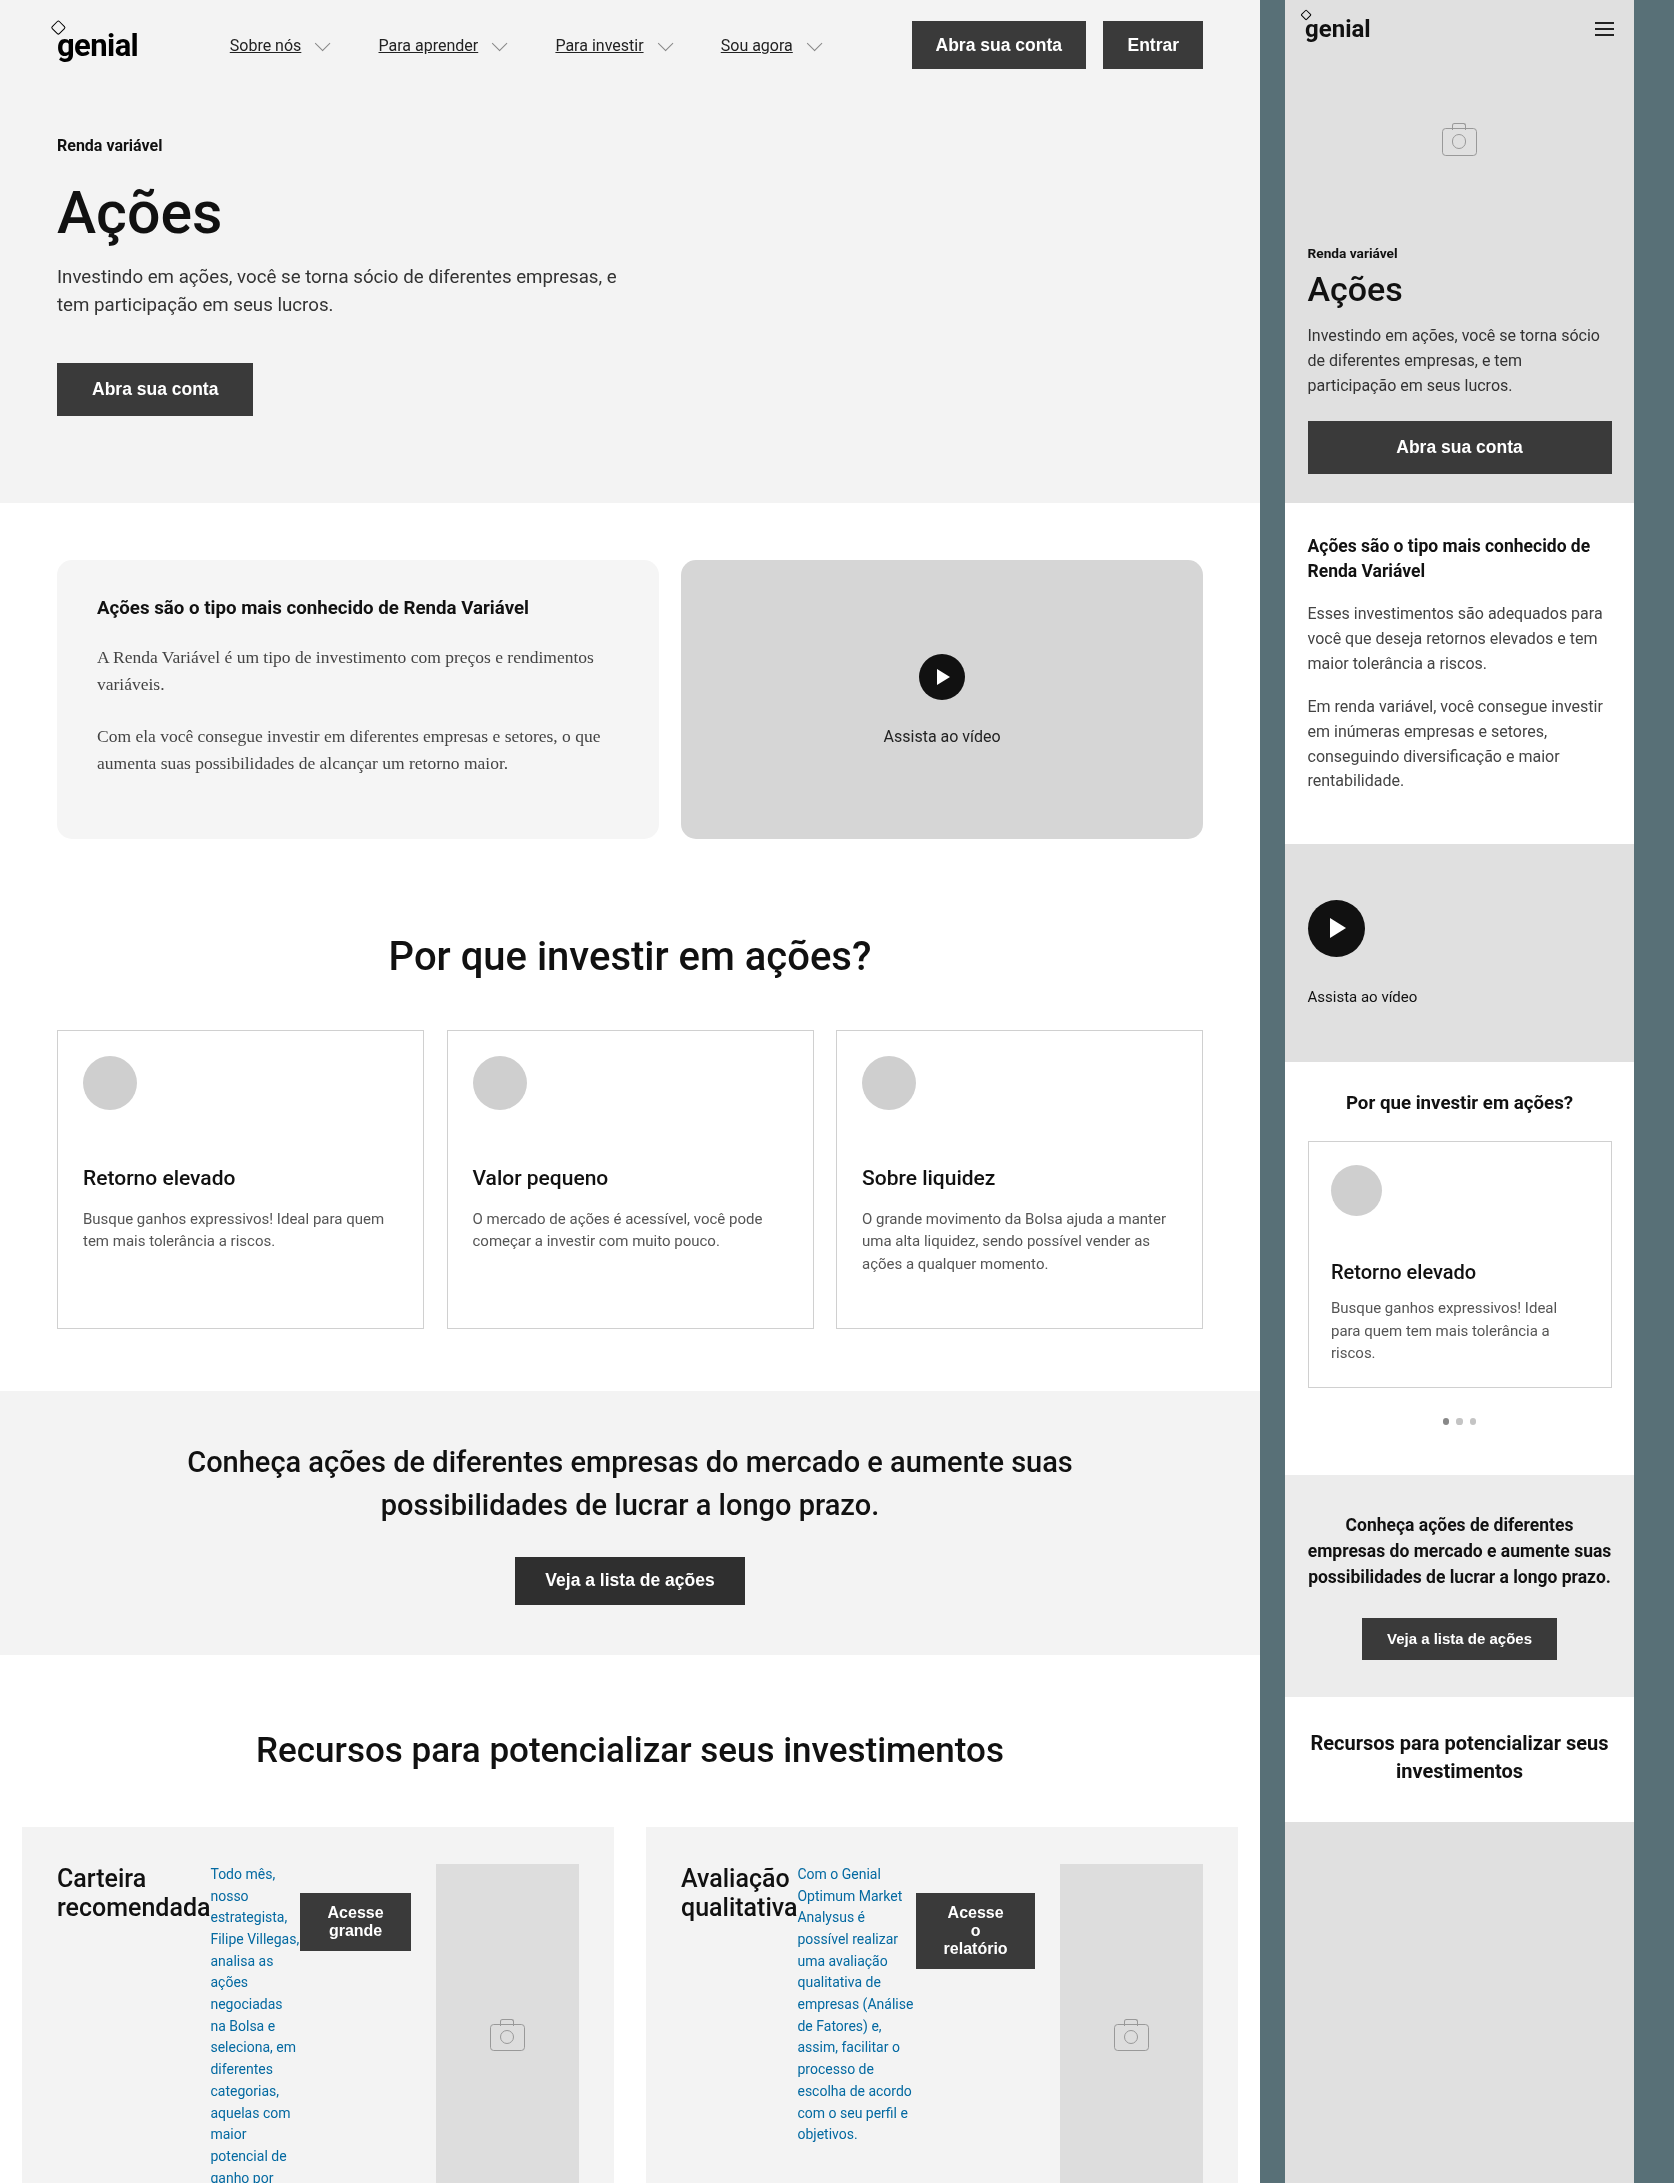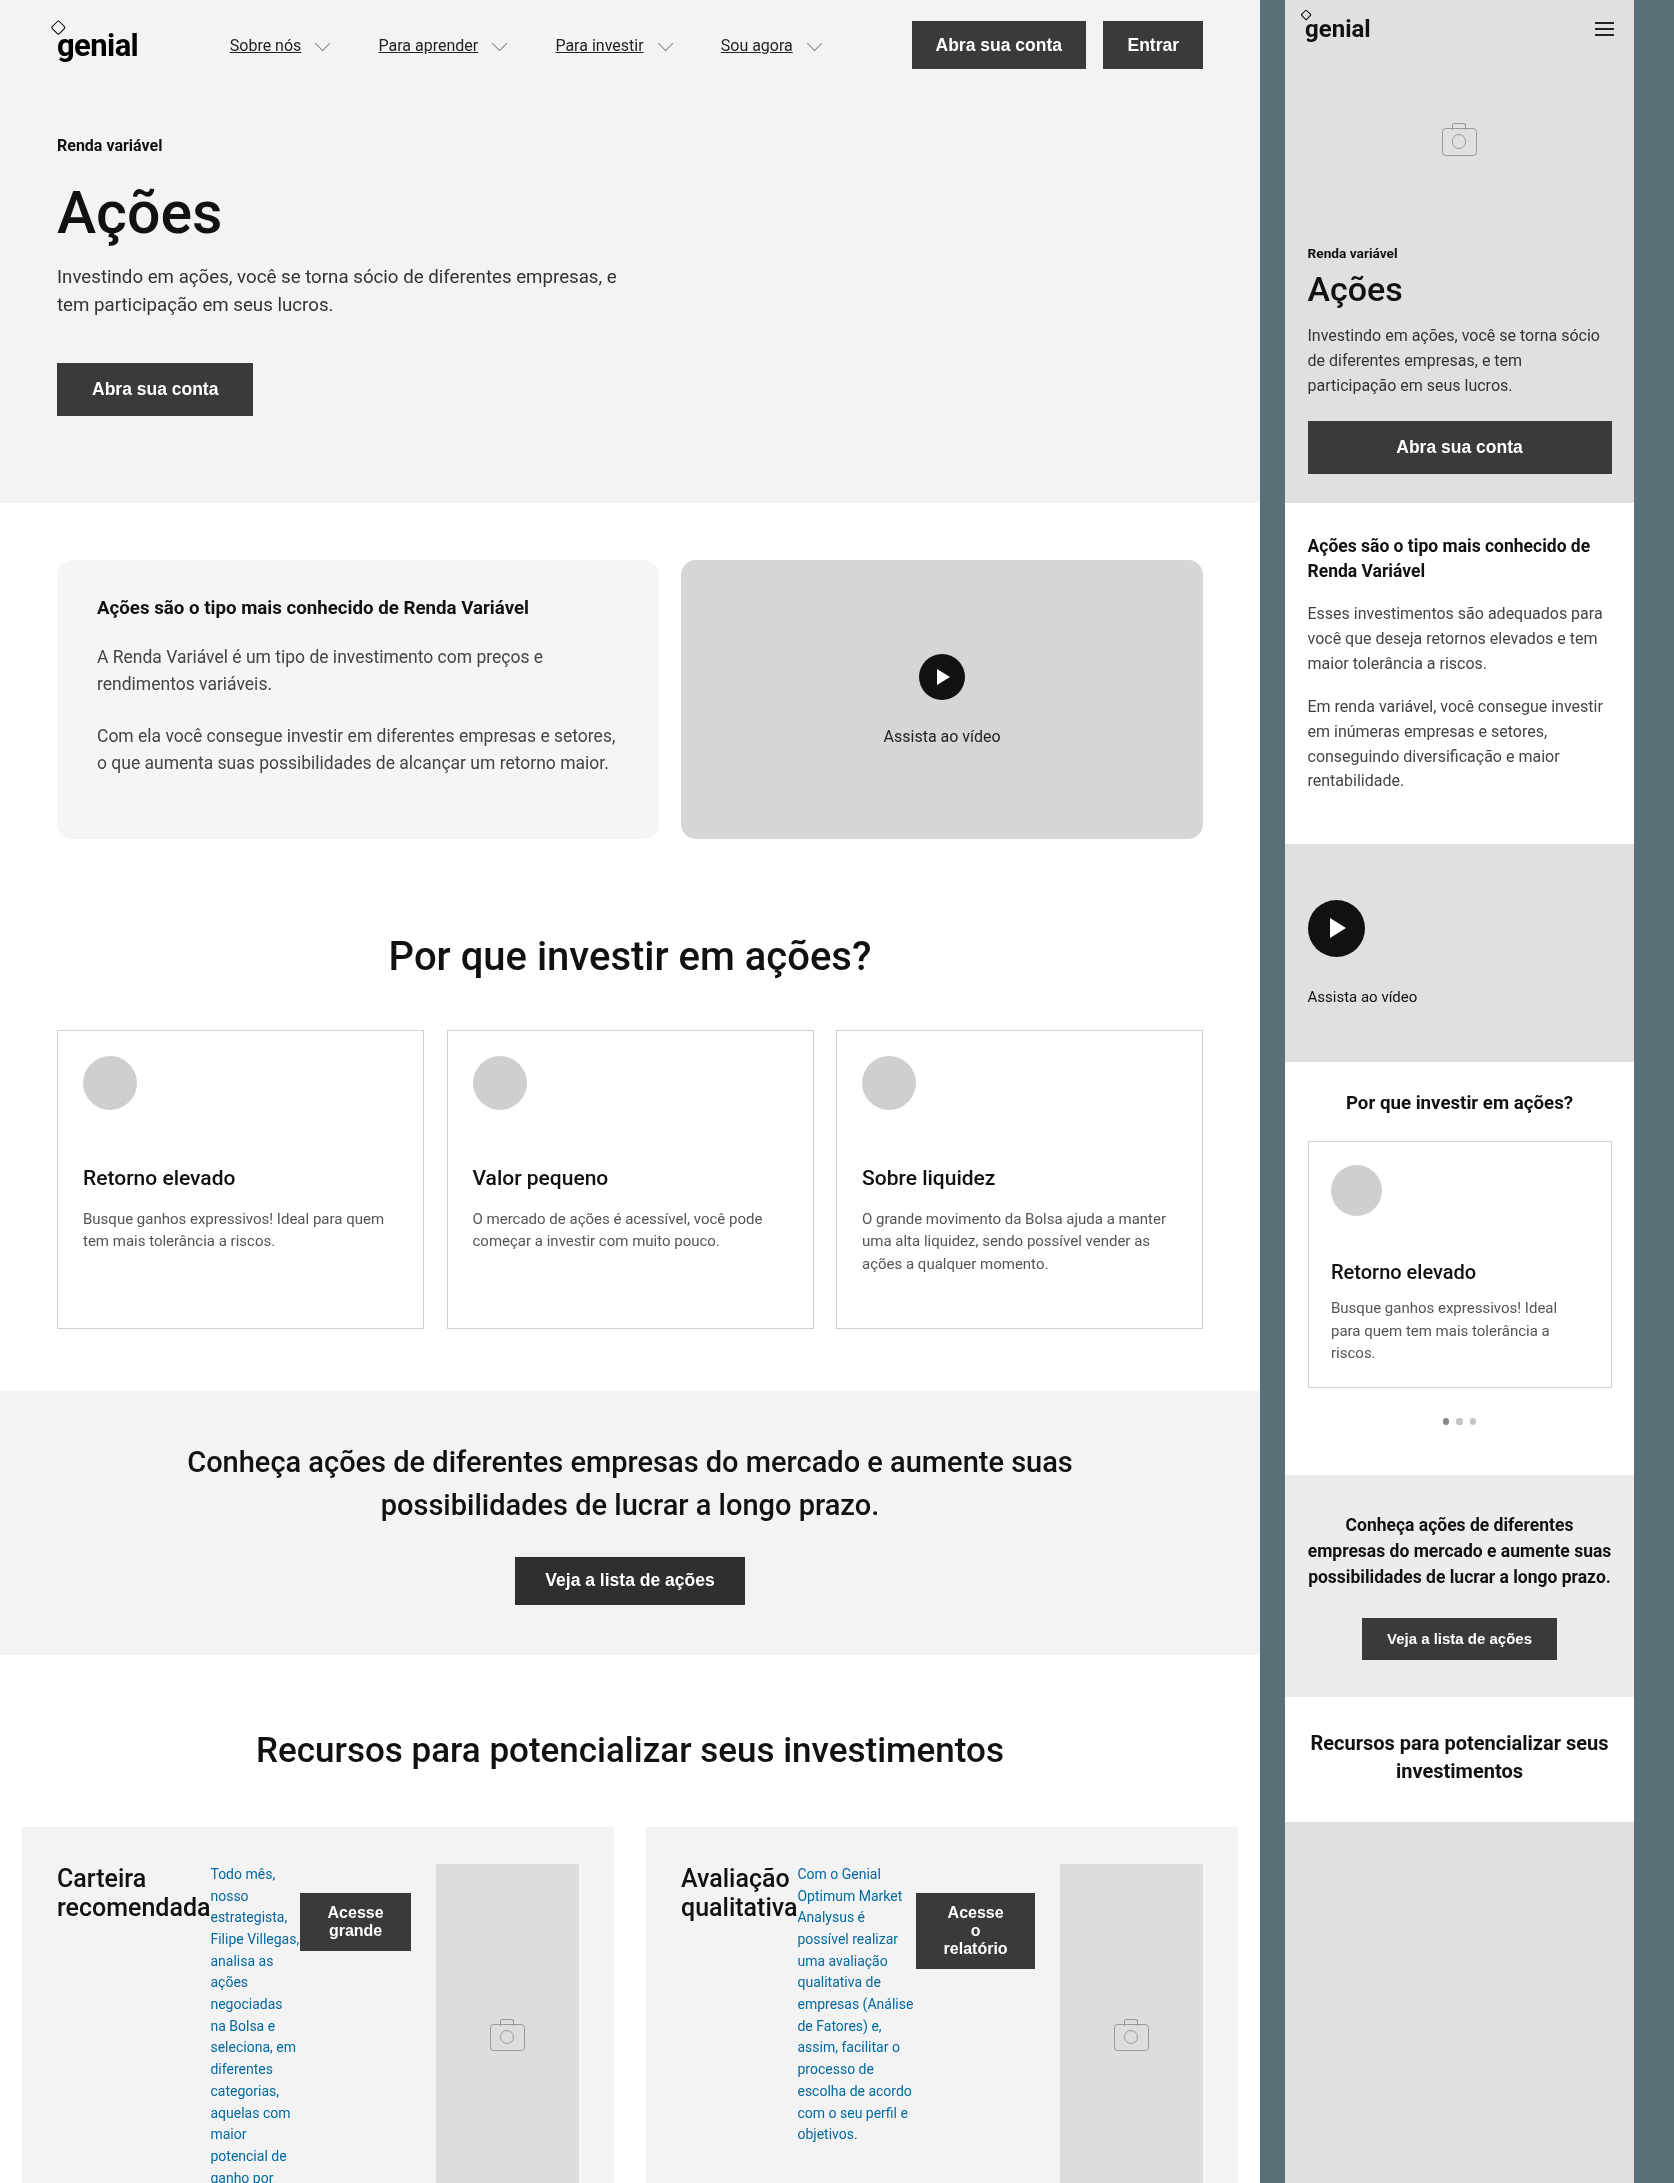--- a/index.html
+++ b/index.html
@@ -90,21 +90,21 @@
   .d-inforow {
     display: flex; gap: 22.5px; margin-bottom: 94px;
   }
   .d-infotext {
     flex: 1;
     background: #f5f5f5;
     border-radius: 15px;
     padding: 37px 40px;
   }
   .d-infotext h3 { font-size: 18.7px; font-weight: 700; margin-bottom: 25px; }
-  .d-infotext p { font-size: 17.5px; color: #444; line-height: 1.55; margin-bottom: 25px; }
+  .d-infotext p { font-size: 17.5px; color: #444; line-height: 1.55; margin-bottom: 25px; font-family: Liberation Serif, serif; }
   .d-video {
     flex: 1;
     background: #d6d6d6;
     border-radius: 15px;
     display: flex;
     flex-direction: column;
     align-items: center;
     justify-content: center;
     gap: 27.4px;
   }

